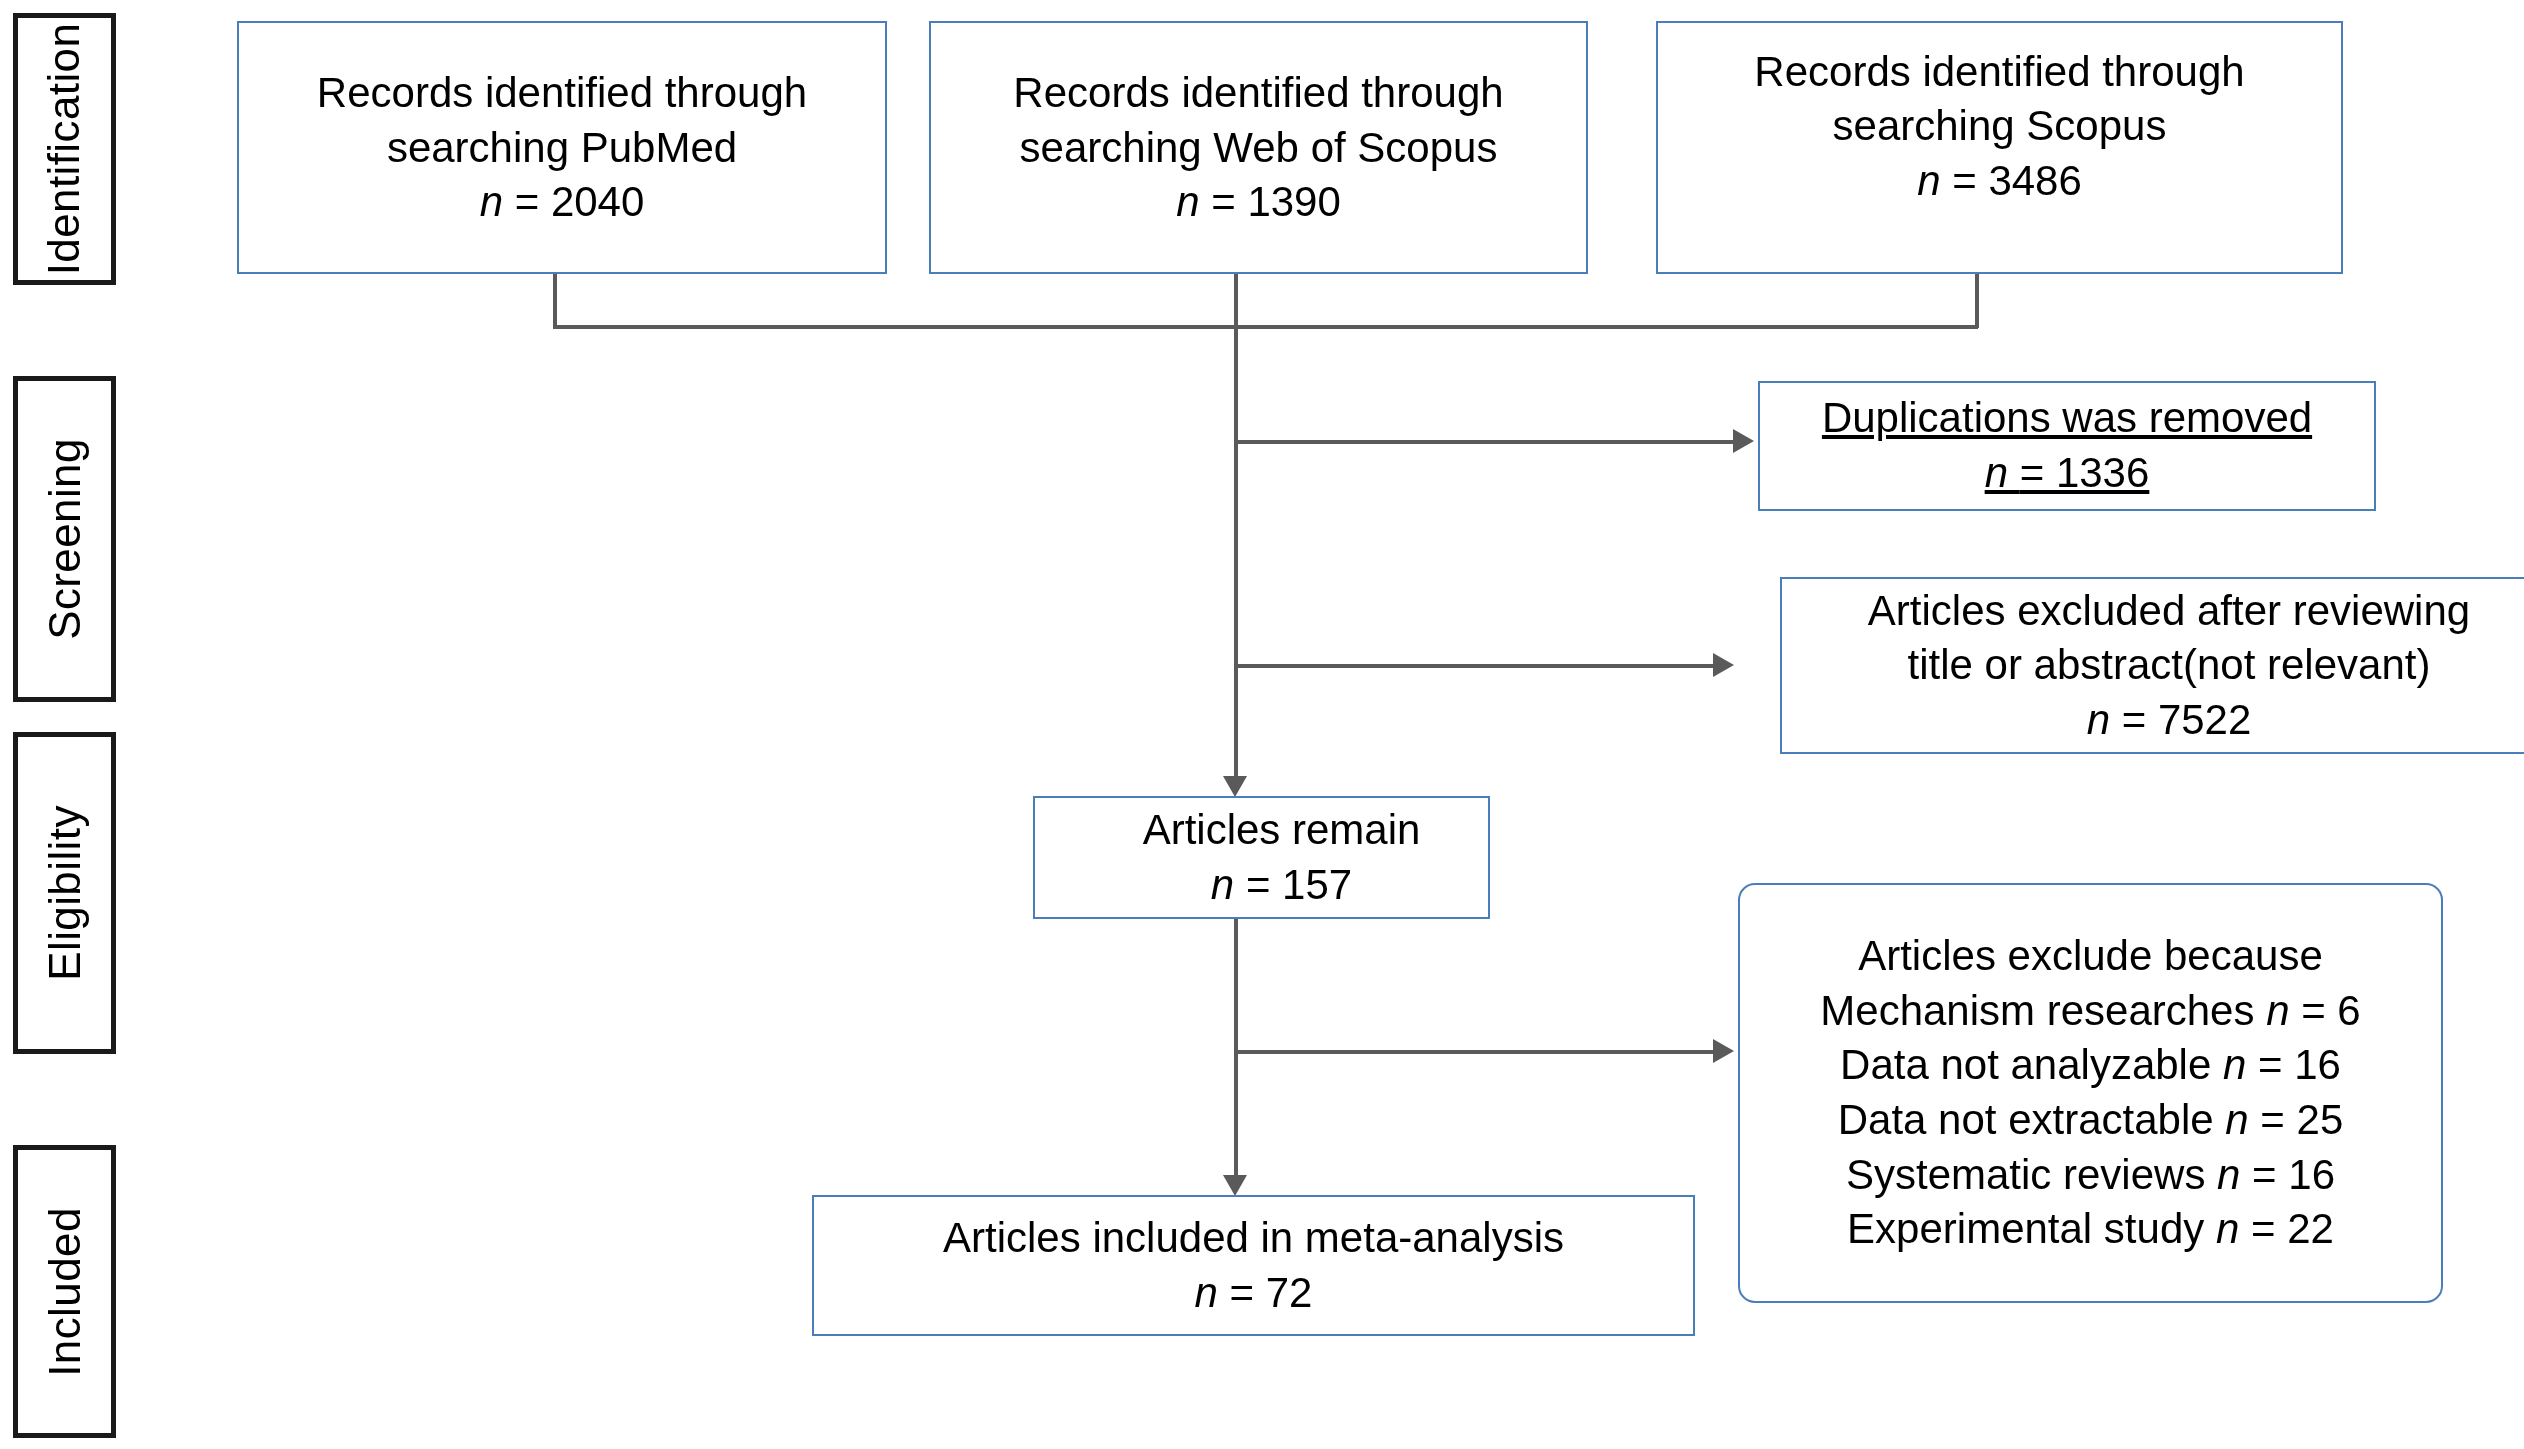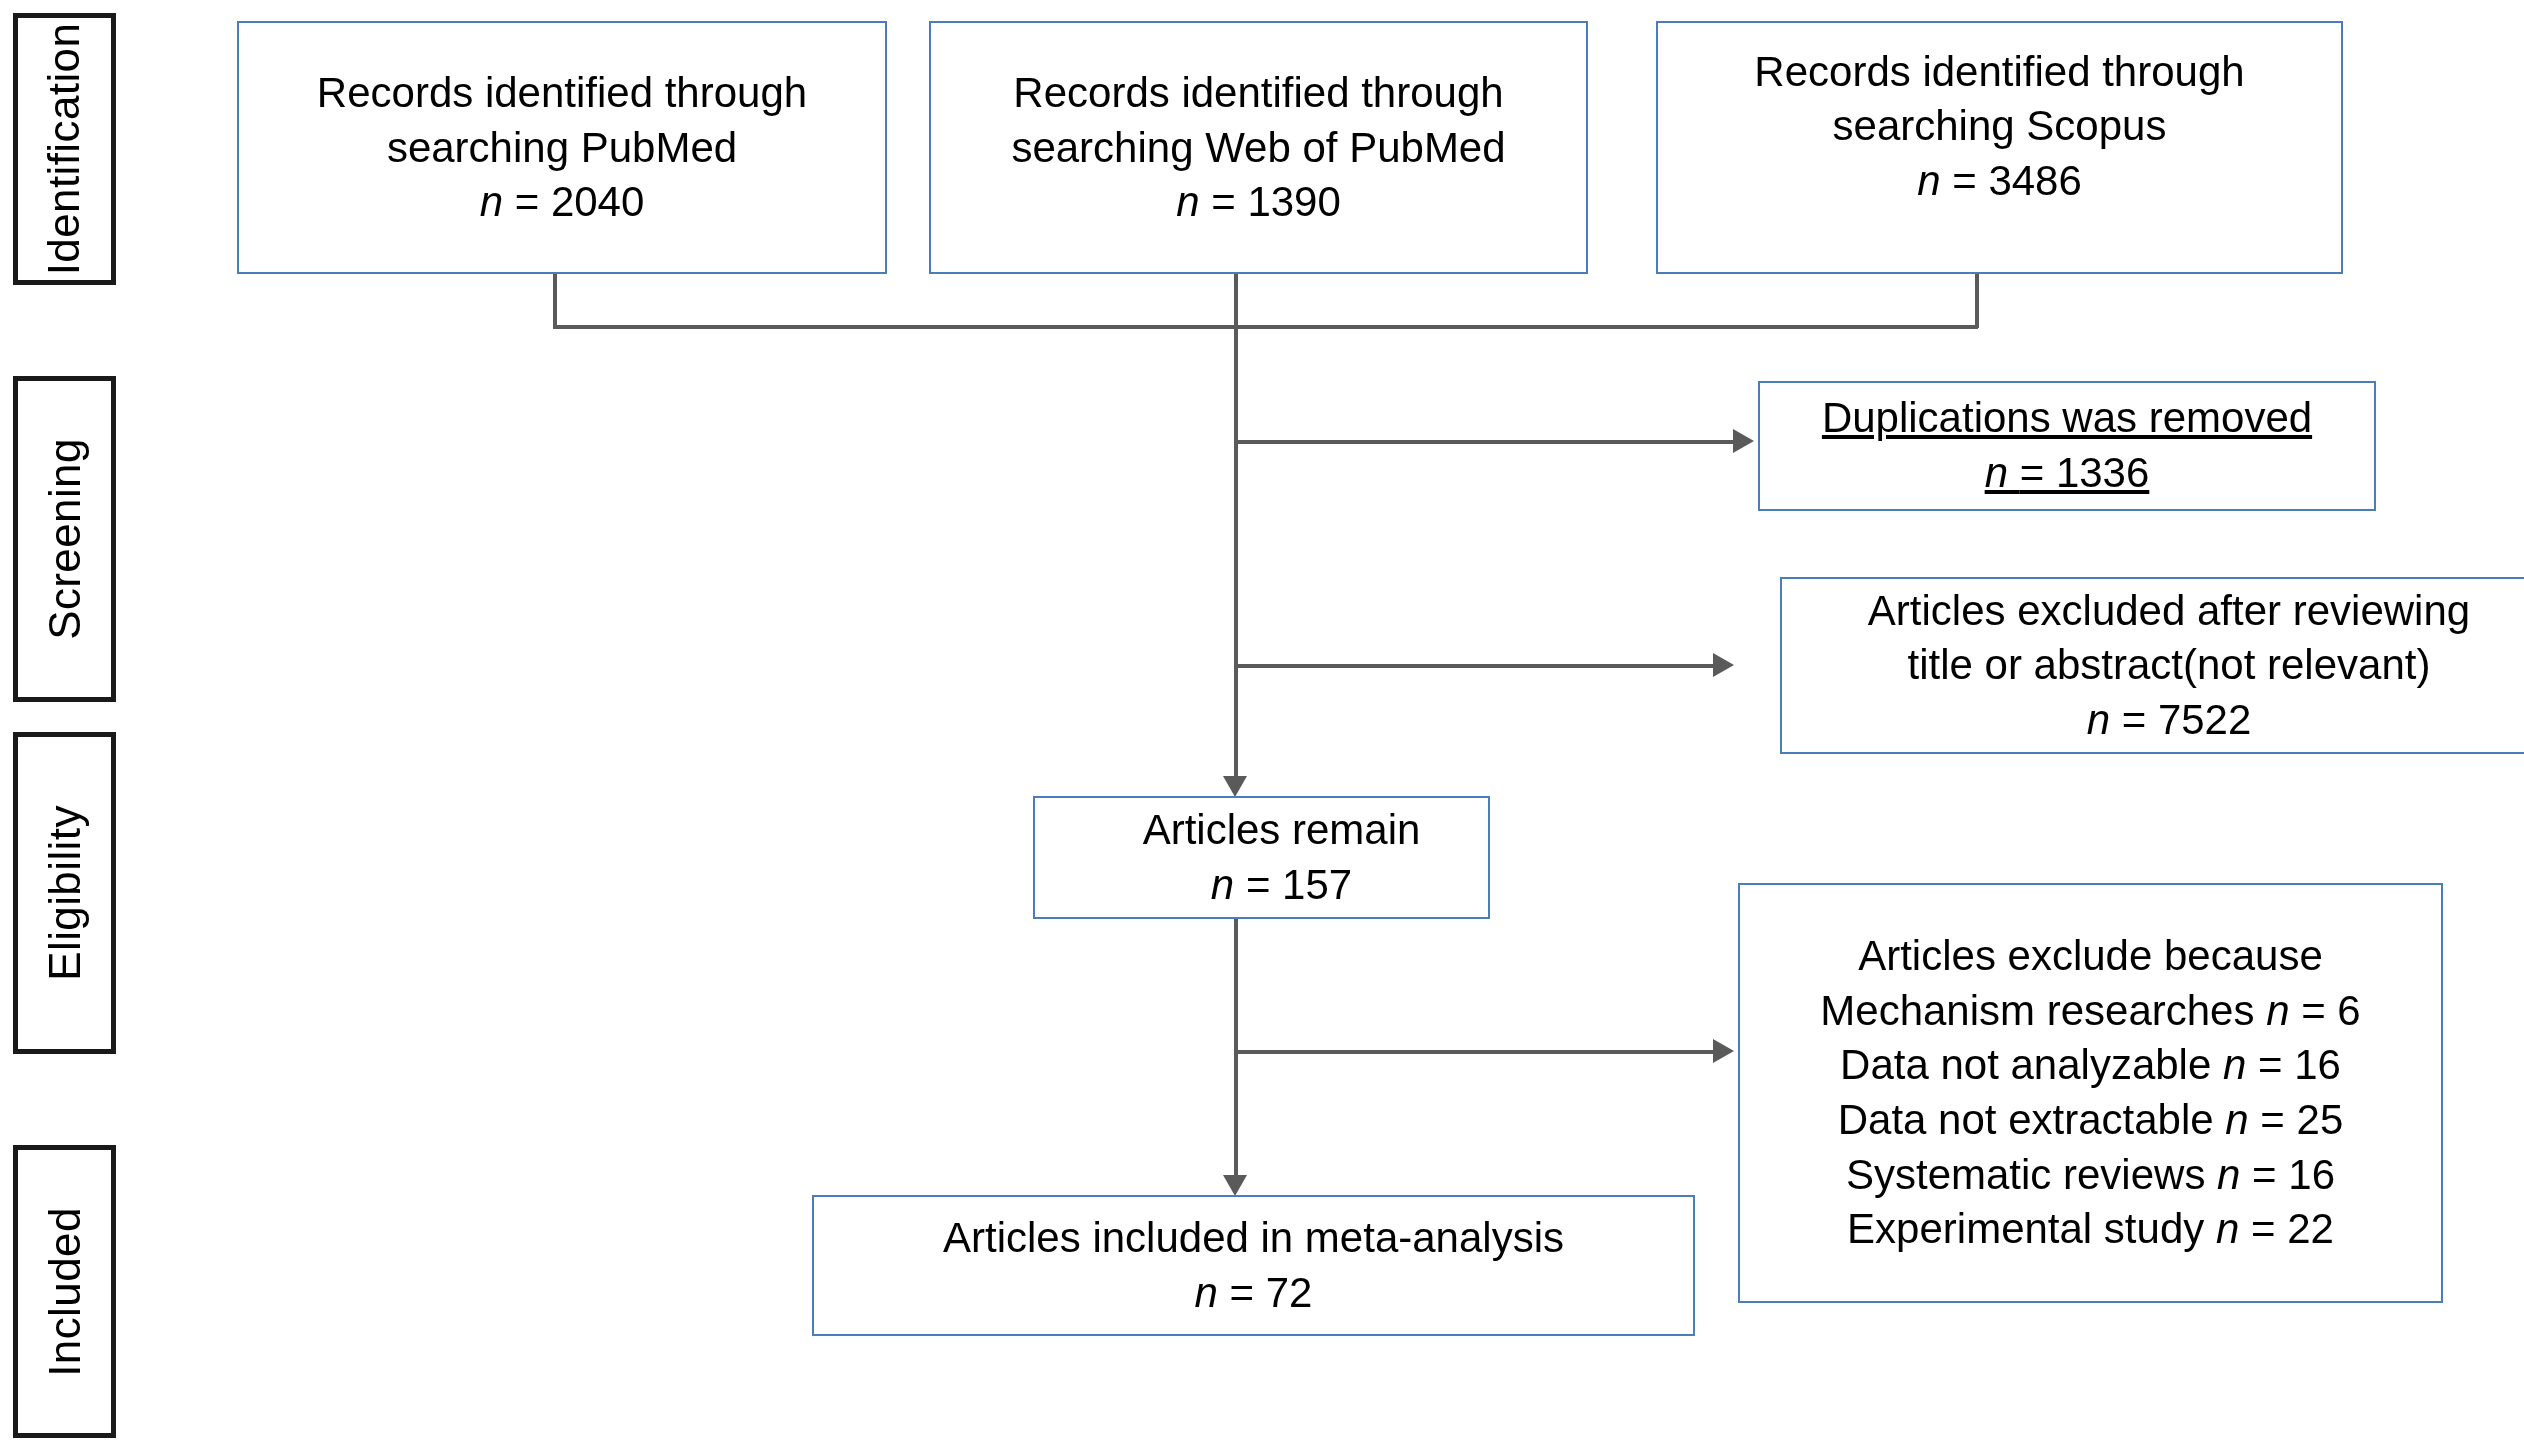--- a/index.html
+++ b/index.html
@@ -121,21 +121,21 @@
     <span class="ln">Records identified through</span>
     <span class="ln">searching PubMed</span>
     <span class="ln">
       <i class="ital-n">n</i>
       <span>= 2040</span>
     </span>
   </div>
 
   <div class="node" style="left:929px; top:21.4px; width:659px; height:253px;">
     <span class="ln">Records identified through</span>
-    <span class="ln">searching Web of PubMed</span>
+    <span class="ln">searching Web of Scopus</span>
     <span class="ln">
       <i class="ital-n">n</i>
       <span>= 1390</span>
     </span>
   </div>
 
   <div class="node top-align" style="left:1656px; top:21.4px; width:687px; height:253px;">
     <span class="ln">Records identified through</span>
     <span class="ln">searching Scopus</span>
     <span class="ln">
@@ -162,21 +162,21 @@
   </div>
 
   <div class="node" style="left:1033px; top:796px; width:457px; height:123px;padding-left:40px;">
     <span class="ln">Articles remain</span>
     <span class="ln">
       <i class="ital-n">n</i>
       <span>= 157</span>
     </span>
   </div>
 
-  <div class="node" style="left:1738px; top:883px; width:705px; height:420px;">
+  <div class="node" style="left:1738px; top:883px; width:705px; height:420px;border-radius:17px;">
     <span class="ln">Articles exclude because</span>
     <span class="ln">
       <span>Mechanism researches</span>
       <i class="ital-n">n</i>
       <span>= 6</span>
     </span>
     <span class="ln">
       <span>Data not analyzable</span>
       <i class="ital-n">n</i>
       <span>= 16</span>

